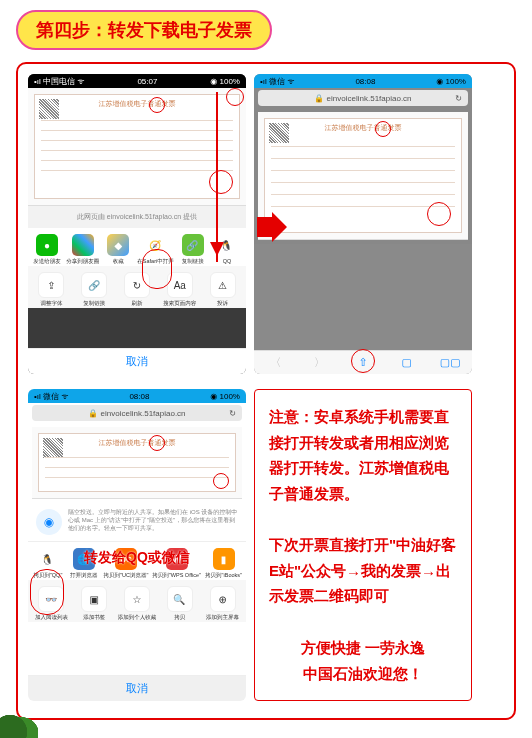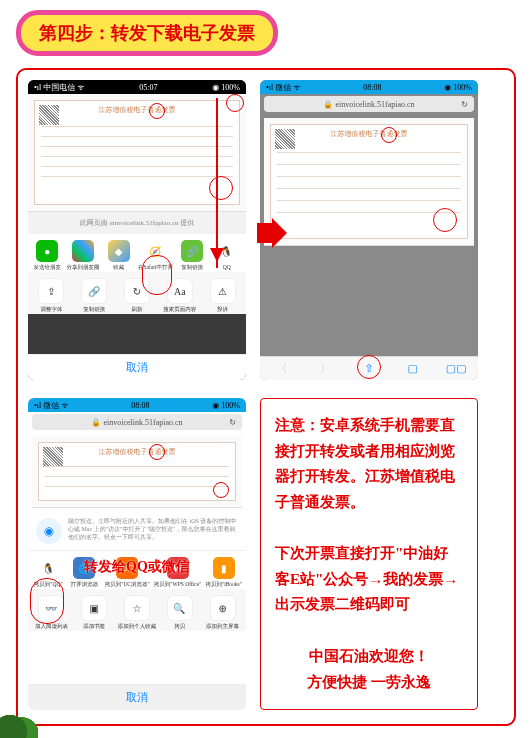--- a/index.html
+++ b/index.html
@@ -12,37 +12,36 @@
     position: relative;
   }
   .step-pill {
     display: inline-block;
     background: #ffe54a;
     color: #e40000;
     font-weight: 700;
     font-size: 18px;
     padding: 6px 18px;
     border-radius: 22px;
-    border: 5px solid #ec4899;
+    border: 2px solid #ec4899;
     margin-bottom: 12px;
   }
   .outer {
     border: 2px solid #e40000;
     border-radius: 10px;
     padding: 10px;
     height: 658px;
     position: relative;
   }
   .grid {
     display: flex;
     flex-wrap: wrap;
-    gap: 14px;
+    gap: 8px;
     width: 100%;
     height: 100%;
-    font-family: Liberation Serif, serif;
   }
   .phone {
     width: 218px;
     height: 300px;
     background: #000;
     border-radius: 6px;
     overflow: hidden;
     position: relative;
     font-size: 8px;
     color: #fff;
@@ -365,22 +364,22 @@
       <div class="cancel-btn" style="background:#f0f0f0;">取消</div>
 
       <div class="overlay-text" style="top:160px; left:56px;">转发给QQ或微信</div>
       <div class="red-circle" style="top:180px; left:2px; width:34px; height:46px; border-radius:16px;"></div>
     </div>
 
     <div class="note-box" style="height:312px;">
       <div>注意：安卓系统手机需要直接打开转发或者用相应浏览器打开转发。江苏增值税电子普通发票。</div>
       <div>下次开票直接打开"中油好客E站"公众号→我的发票→出示发票二维码即可</div>
       <div class="center">
+        <div>方便快捷 一劳永逸</div>
         <div>中国石油欢迎您！</div>
-        <div>方便快捷 一劳永逸</div>
       </div>
     </div>
 
   </div>
 
   <svg class="big-arrow" width="30" height="30">
     <polygon points="0,5 15,5 15,0 30,15 15,30 15,25 0,25" fill="#e40000"></polygon>
   </svg>
 </div>
 

